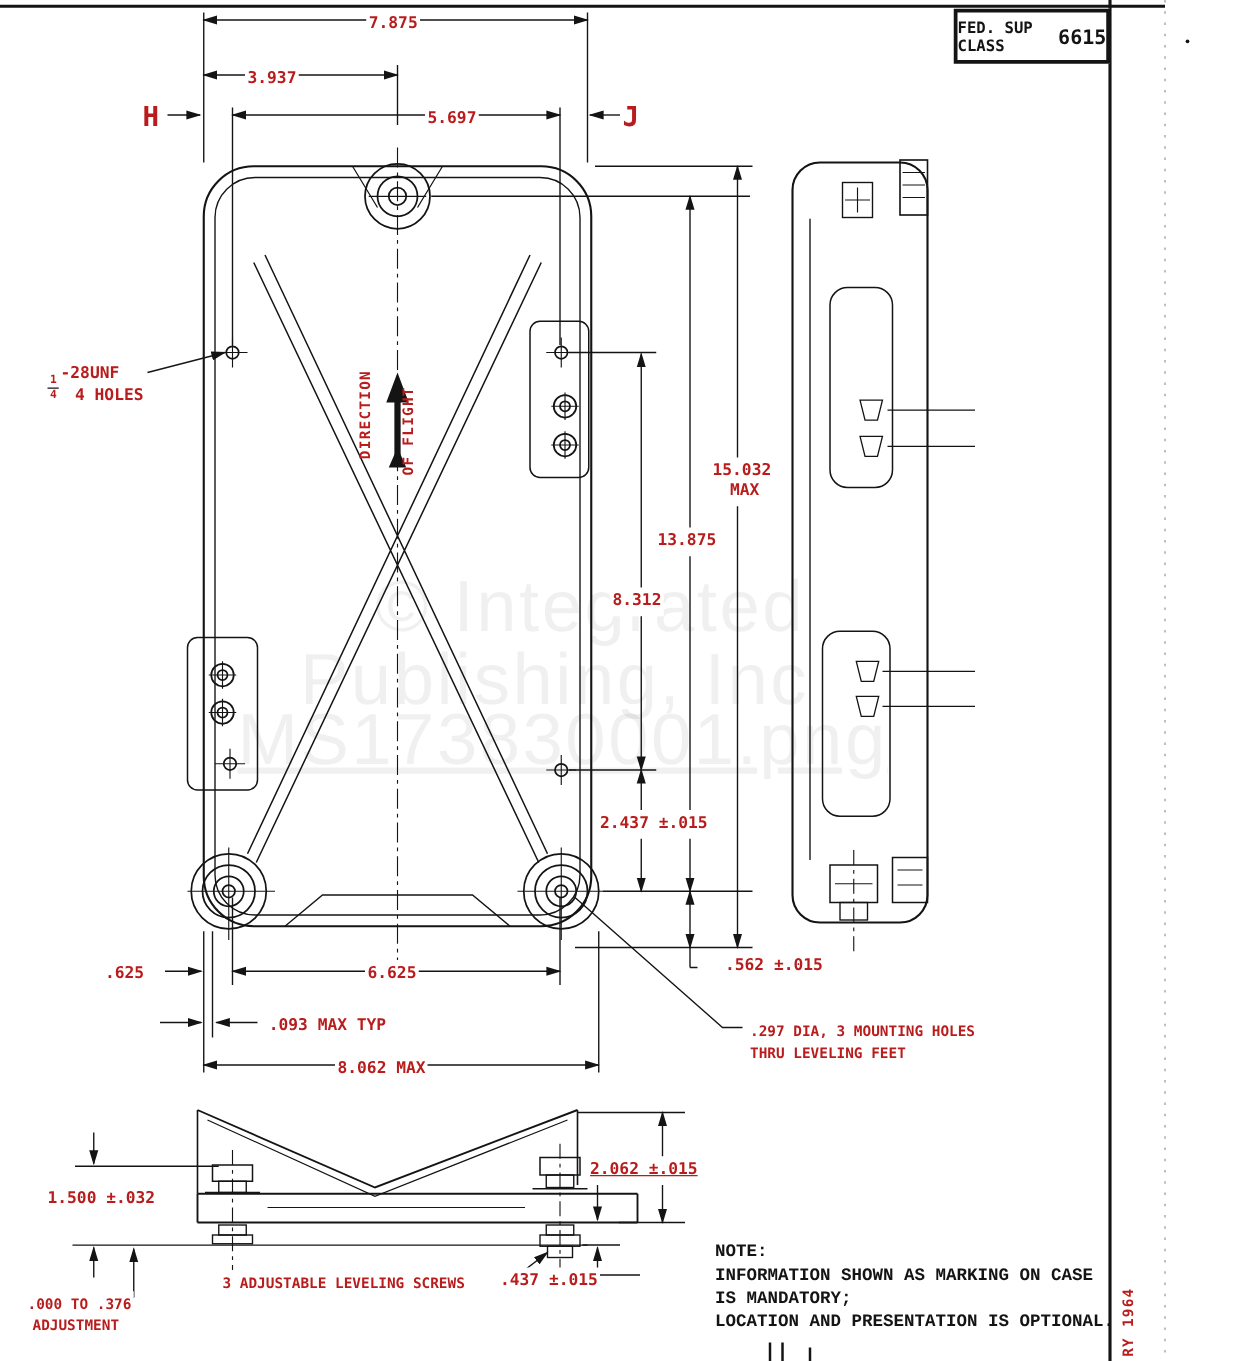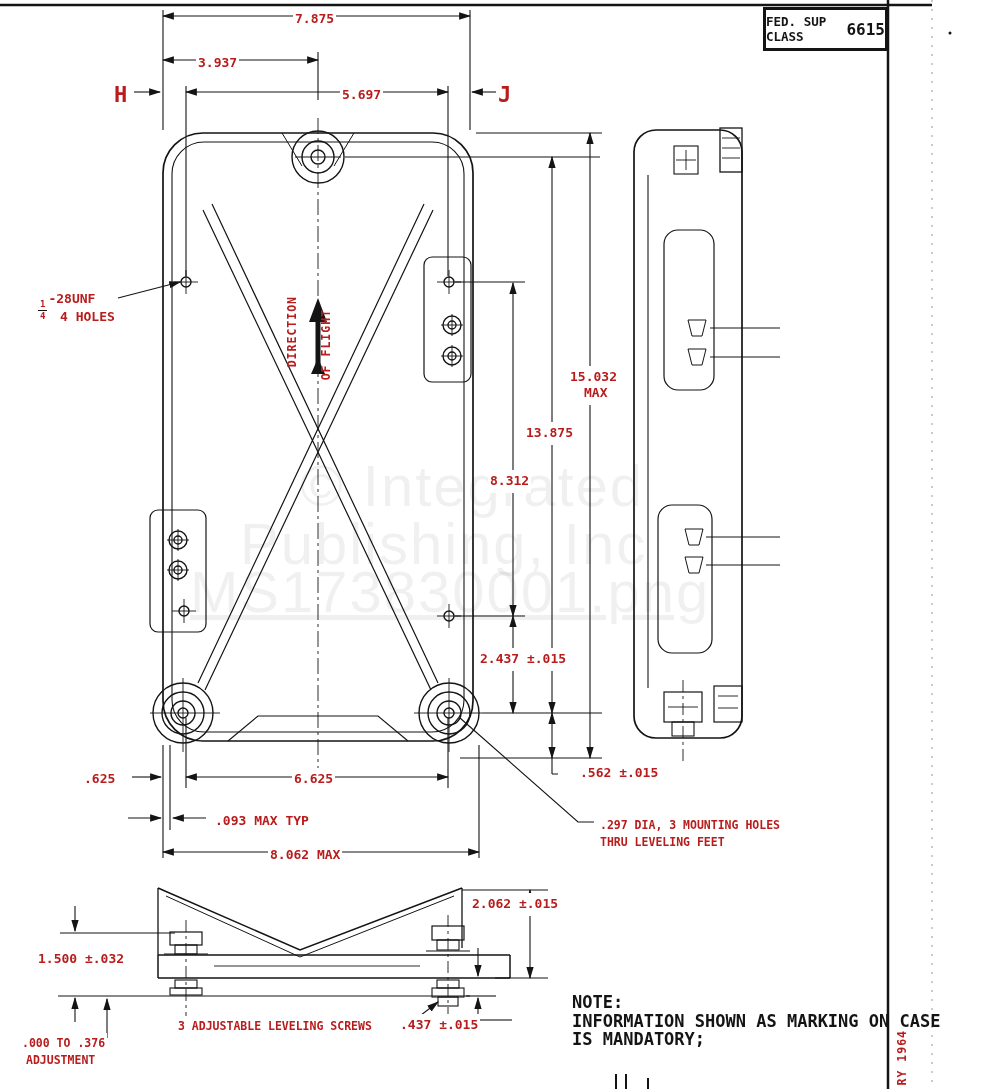--- a/index.html
+++ b/index.html
@@ -14,21 +14,21 @@
   .fedbox{position:absolute;left:763px;top:7px;width:119px;height:38px;border:3px solid #141414;
           display:flex;flex-direction:row;align-items:center;justify-content:center;background:#fff;}
   .fedbox .t1{font-weight:700;font-size:12.5px;}
   .fedbox .t2{font-weight:700;font-size:16px;}
   .frac{display:inline-flex;flex-direction:column;align-items:center;font-size:9px;line-height:1;
         vertical-align:-4px;margin-right:1px;}
   .frac .num{border-bottom:1.5px solid #141414;padding:0 2px 1px;}
   .frac .den{padding-top:1px;}
   .wm{position:absolute;font-family:"Liberation Sans", sans-serif;font-weight:400;
       font-size:58px;letter-spacing:2px;color:rgba(0,0,0,0.06);background:transparent;white-space:nowrap;}
-  .note{position:absolute;left:572px;top:993px;font-weight:700;font-size:17px;line-height:18.5px;white-space:nowrap;}
+  .note{position:absolute;left:572px;top:993px;font-weight:700;font-size:14px;line-height:18.5px;white-space:nowrap;font-family:Liberation Mono, monospace;}
 </style>
 </head>
 <body>
 
 <div id="sheet">
 
   <div class="wm" style="left:300px;top:452px;">© Integrated</div>
   <div class="wm" style="left:240px;top:510px;">Publishing, Inc</div>
   <div class="wm" style="left:190px;top:558px;text-decoration:underline;">MS173830001.png</div>
 
@@ -215,28 +215,29 @@
   <div class="lbl" style="left:478px;top:648px;">2.437 ±.015</div>
   <div class="lbl" style="left:536px;top:762px;margin-left:42px;">.562 ±.015</div>
   <div class="lbl" style="left:82px;top:768px;">.625</div>
   <div class="lbl" style="left:292px;top:768px;">6.625</div>
   <div class="lbl" style="left:213px;top:810px;">.093 MAX TYP</div>
   <div class="lbl" style="left:268px;top:844px;">8.062 MAX</div>
 
   <div class="lbl sm" style="left:598px;top:815px;">.297 DIA, 3 MOUNTING HOLES</div>
   <div class="lbl sm" style="left:598px;top:832px;">THRU LEVELING FEET</div>
 
-  <div class="lbl" style="left:470px;top:893px;">2.062 ±.015</div>
+  <div class="lbl" style="left:470px;top:925px;text-decoration:underline;">2.062 ±.015</div>
   <div class="lbl" style="left:36px;top:948px;text-align:center;">1.500 ±.032</div>
   <div class="lbl sm" style="left:176px;top:1016px;">3 ADJUSTABLE LEVELING SCREWS</div>
   <div class="lbl" style="left:398px;top:1014px;">.437 ±.015</div>
   <div class="lbl sm" style="left:20px;top:1033px;">.000 TO .376</div>
   <div class="lbl sm" style="left:24px;top:1050px;text-align:right;">ADJUSTMENT</div>
 
   <div class="note">
     <div>NOTE:</div>
     <div>INFORMATION SHOWN AS MARKING ON CASE</div>
     <div>IS MANDATORY;</div>
+    <div>LOCATION AND PRESENTATION IS OPTIONAL.</div>
   </div>
 
   <div class="lbl sm vert" style="left:894px;top:1026px;">RY 1964</div>
 
 </div>
 
 </body></html>

